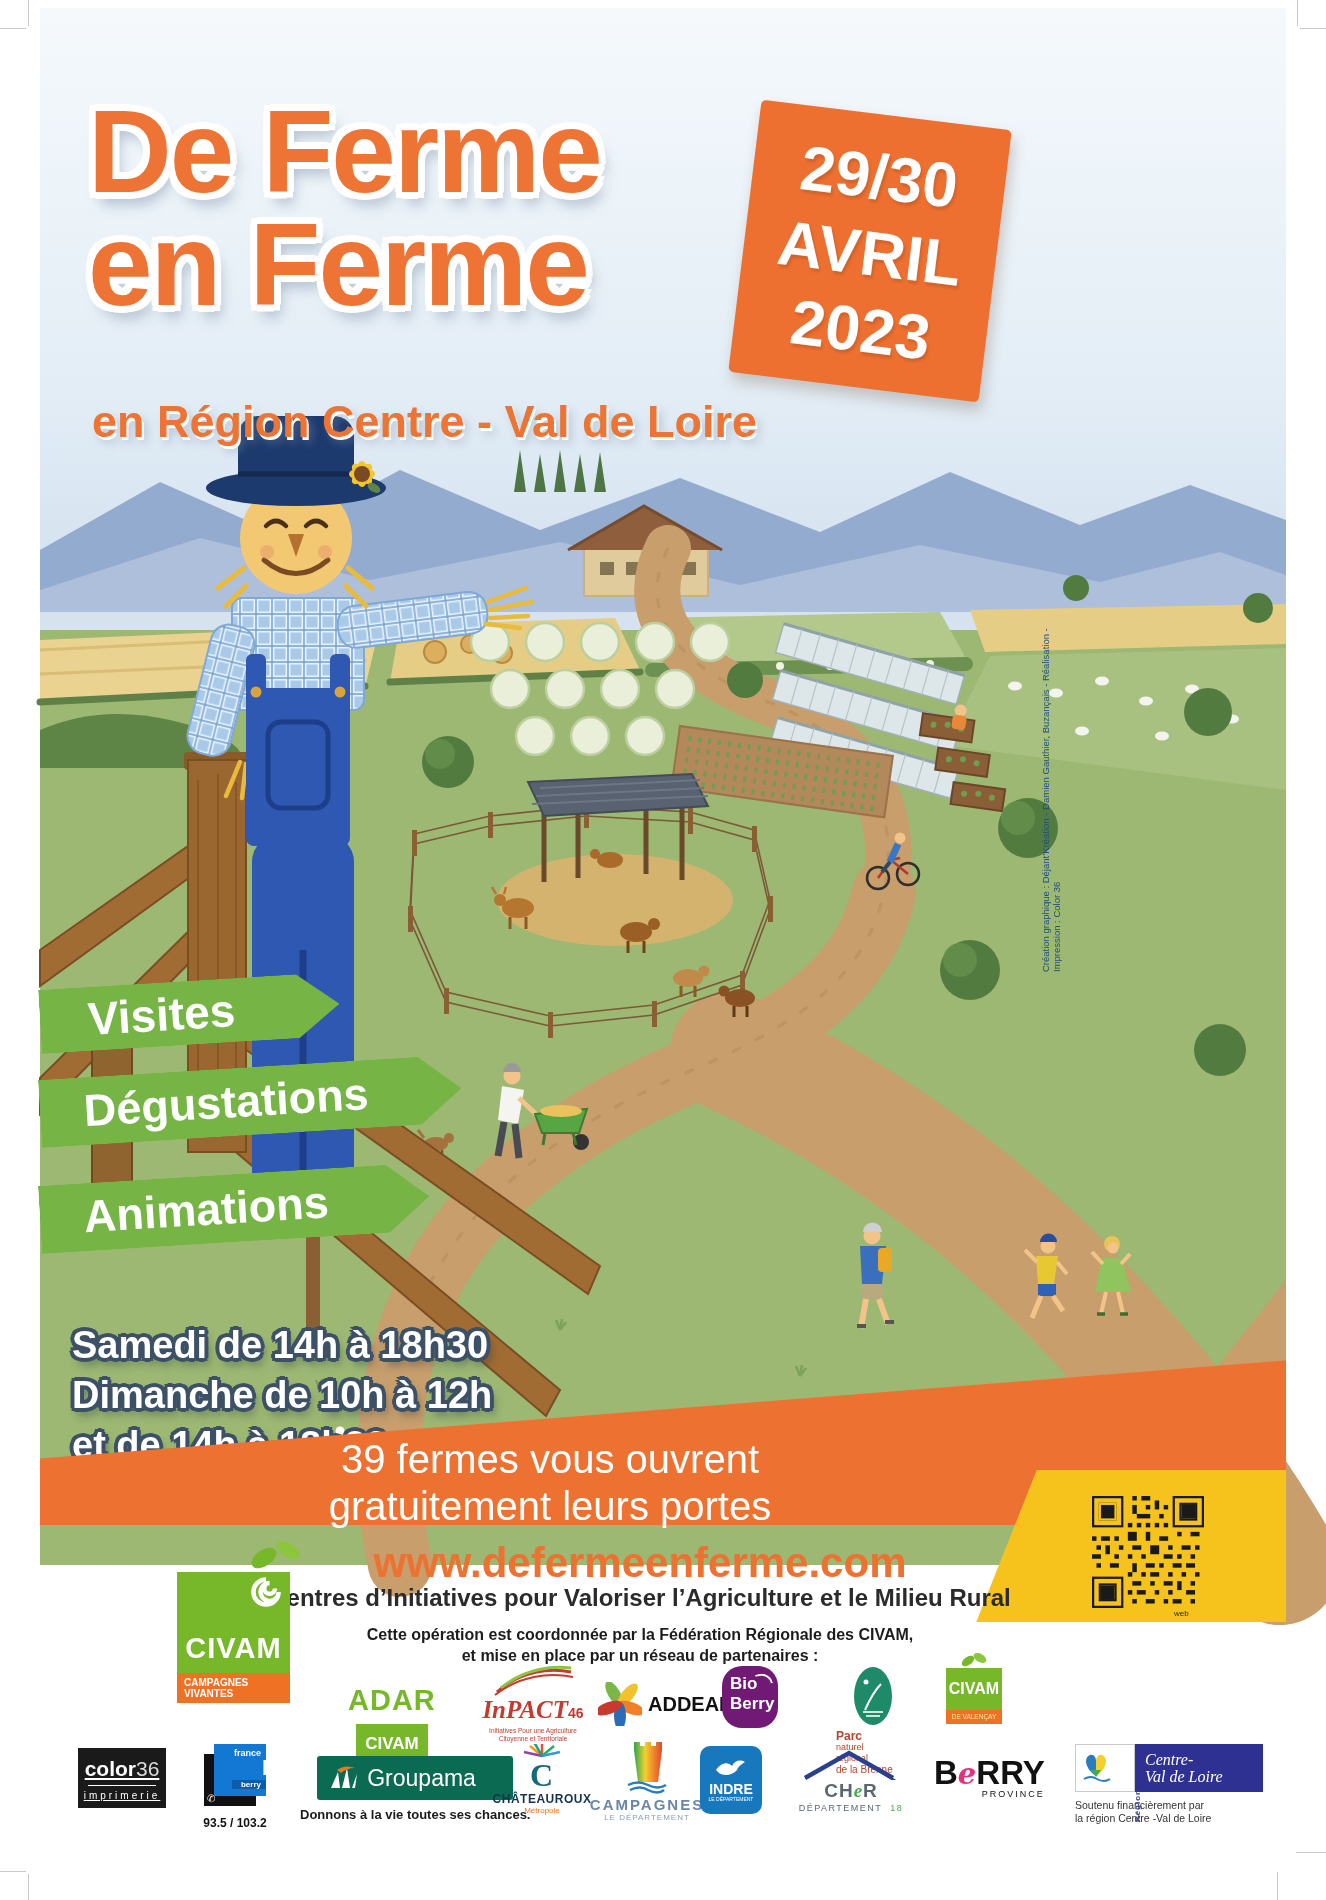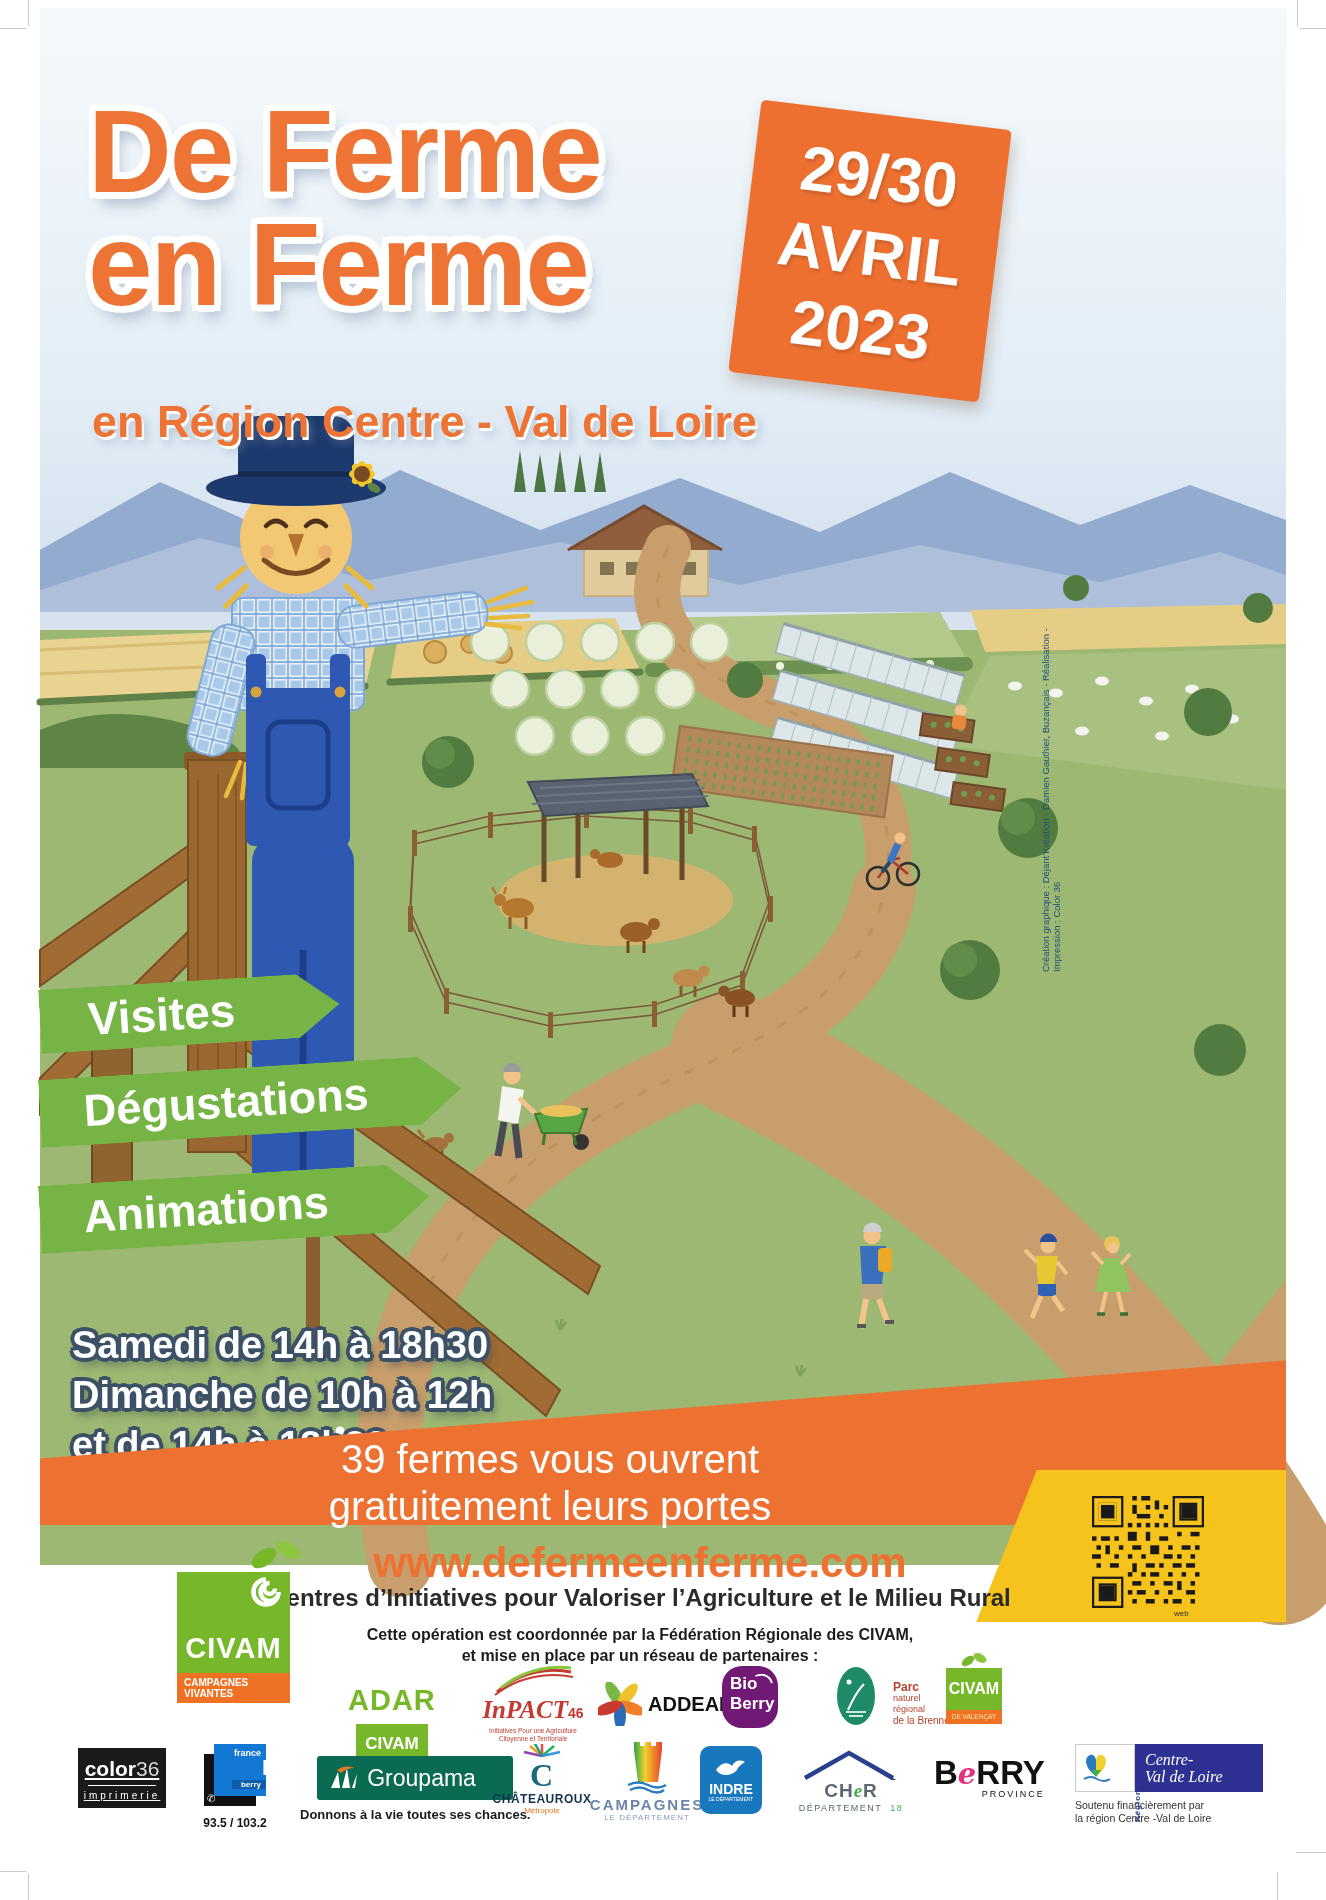--- a/index.html
+++ b/index.html
@@ -90,21 +90,21 @@
   
   .addear-wrap{display:flex;align-items:center;gap:6px;}
   .addear-name{font-size:20px;font-weight:bold;color:#111;}
   
   .bioberry{width:56px;height:62px;background:#701a75;border-radius:20px;color:#fff;
             font-weight:bold;font-size:17px;line-height:20px;padding:8px 0 0 8px;
             box-sizing:border-box;position:relative;}
   .bioberry .leaf{position:absolute;right:6px;top:7px;width:14px;height:10px;border:2px solid #fff;
                   border-radius:0 12px 0 12px;border-left:none;border-bottom:none;transform:rotate(-12deg);}
   
-  .brenne-wrap{display:flex;align-items:flex-end;gap:17px;}
+  .brenne-wrap{display:flex;align-items:flex-end;gap:5px;flex-direction:column;}
   .brenne-txt{color:#b5442c;line-height:11px;font-size:9px;}
   .brenne-txt .b1{font-size:12px;font-weight:bold;}
   .brenne-txt .b4{font-size:10px;}
   
   .valencay{width:56px;}
   .valencay .g{height:42px;background:#76b82a;color:#fff;text-align:center;font-size:16px;
                font-weight:bold;line-height:42px;position:relative;}
   .valencay .o{height:14px;background:#ee7124;color:#ffe9b0;font-size:6.5px;line-height:14px;
                text-align:center;}
   .val-leaves{display:block;margin:0 auto;width:30px;height:16px;}

